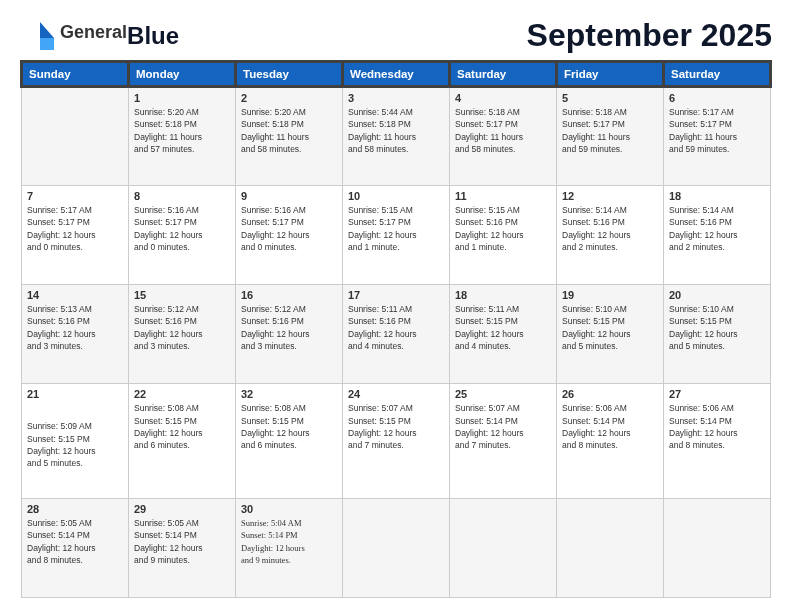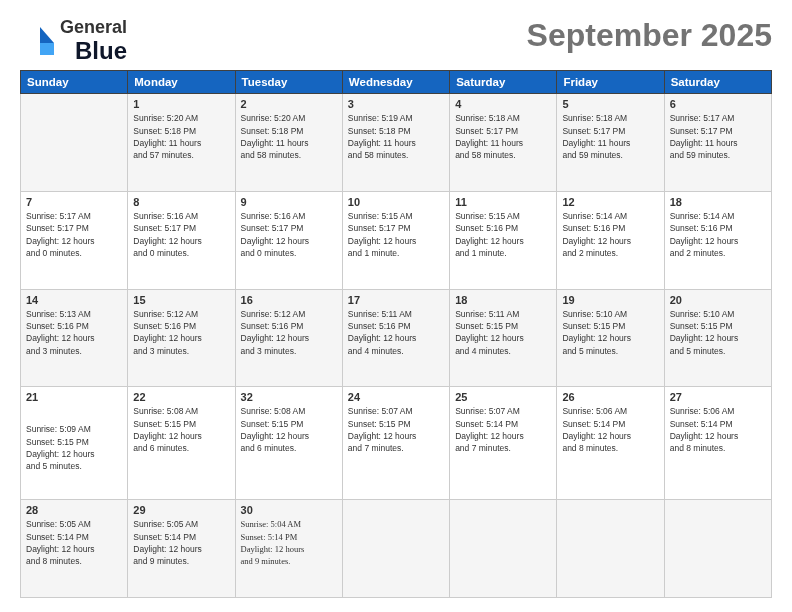--- a/index.html
+++ b/index.html
@@ -23,23 +23,22 @@
       justify-content: space-between;
       margin-bottom: 6px;
     }
     .logo {
       display: flex;
       align-items: center;
       gap: 0px;
     }
     .logo-text {
       display: flex;
-      flex-direction: column;
+      flex-direction: row;
       line-height: 1.1;
-      align-items: flex-end;
     }
     .logo-general {
       font-size: 18px;
       font-weight: bold;
       color: #333;
     }
     .logo-blue {
       font-size: 24px;
       font-weight: bold;
       color: #0f172a;
@@ -48,40 +47,40 @@
       width: 36px;
       height: 36px;
       margin-right: 4px;
     }
     .title-block {
       text-align: right;
     }
     .month-title {
       font-size: 32px;
       font-weight: bold;
-      color: #737373;
+      color: #0f172a;
       line-height: 1.1;
     }
     .location {
       font-size: 14px;
       color: #555;
     }
     table {
       width: 100%;
       border-collapse: collapse;
       flex: 1;
     }
     thead tr th {
       background-color: #1565c0;
       color: #fff;
       font-size: 11.5px;
       font-weight: bold;
       padding: 5px 6px;
       text-align: left;
-      border: 1px solid #404040;
+      border: 3px solid #404040;
     }
     tbody tr td {
       border: 1px solid #ccc;
       vertical-align: top;
       padding: 4px 5px;
       font-size: 9px;
       color: #333;
       width: calc(100% / 7);
       height: 78px;
     }
@@ -148,21 +147,21 @@
           </td>
           <td>
             <span class="day-number">2</span>
             <div class="day-info" style="white-space: pre-line;">Sunrise: 5:20 AM
 Sunset: 5:18 PM
 Daylight: 11 hours
 and 58 minutes.</div>
           </td>
           <td>
             <span class="day-number">3</span>
-            <div class="day-info" style="white-space: pre-line;">Sunrise: 5:19 AM
+            <div class="day-info" style="white-space: pre-line;">Sunrise: 5:44 AM
 Sunset: 5:18 PM
 Daylight: 11 hours
 and 58 minutes.</div>
           </td>
           <td>
             <span class="day-number">4</span>
             <div class="day-info" style="white-space: pre-line;">Sunrise: 5:18 AM
 Sunset: 5:17 PM
 Daylight: 11 hours
 and 58 minutes.</div>

